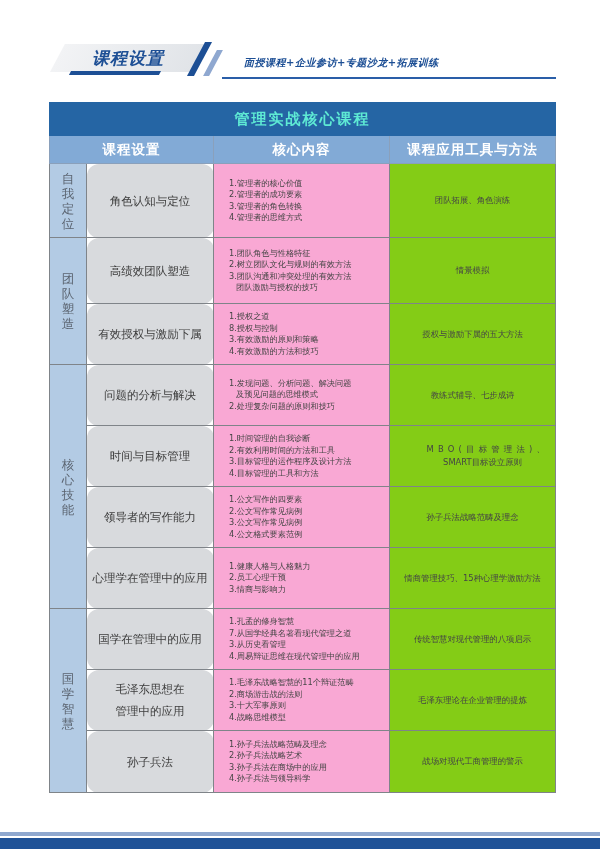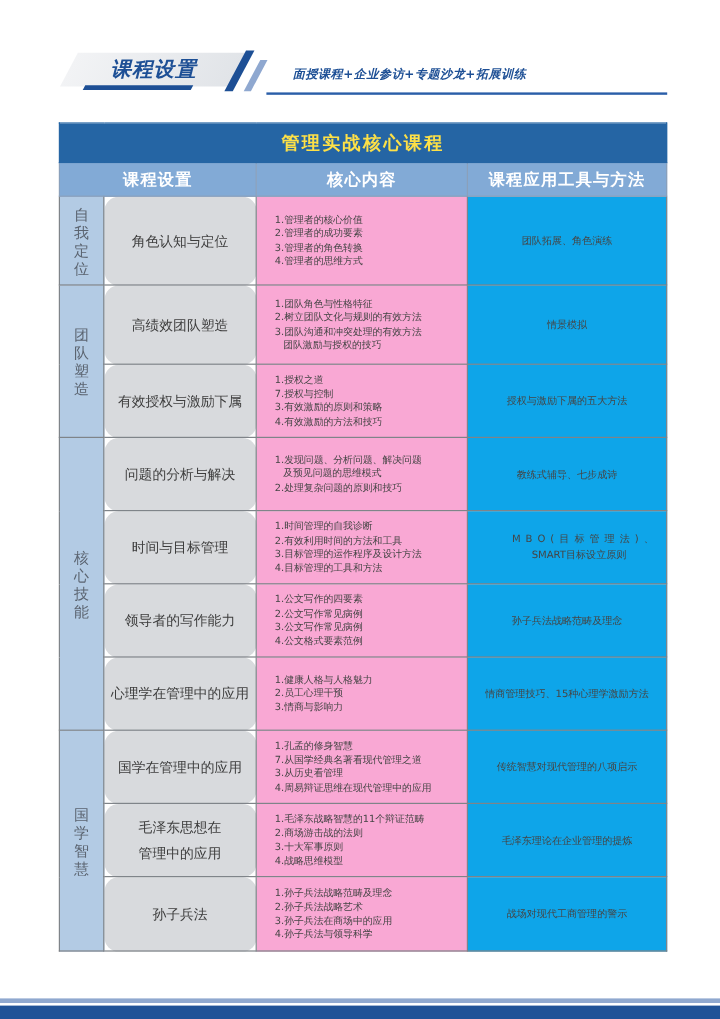--- a/index.html
+++ b/index.html
@@ -43,21 +43,21 @@
     position: absolute; left: 222px; top: 77px; width: 334px; height: 2px;
     background: #2a5ea8;
   }
   
   .table-wrap { position: absolute; left: 49px; top: 102px; width: 506px; }
   table {
     width: 506px; border-collapse: collapse; table-layout: fixed;
   }
   td, th { border: 1px solid #7f8489; padding: 0; }
   .title-row th {
-    background: #2565a4; color: #fde047; height: 32px;
+    background: #2565a4; color: #5eead4; height: 32px;
     font-size: 15px; font-weight: bold; letter-spacing: 2px;
     border-color: #2565a4;
   }
   .head-row th {
     background: #82aad6; color: #ffffff; height: 27px;
     font-size: 13.5px; font-weight: bold; letter-spacing: 1px;
     border-color: #8aa0bb;
   }
   .cat {
     background: #b3cbe4; color: #5b6470; text-align: center; vertical-align: middle;
@@ -68,21 +68,21 @@
     background: #d8dadd; text-align: center; vertical-align: middle;
     font-size: 11.5px; color: #3d3d3d; line-height: 22px; border-radius: 12px;
   }
   .content {
     background: #f9a8d4; vertical-align: middle; padding: 4px 0 4px 15px;
     font-size: 8.2px; color: #454545; line-height: 11.5px;
   }
   .content div { white-space: nowrap; }
   .content .cont { padding-left: 7px; }
   .tools {
-    background: #0ea5e9; text-align: center; vertical-align: middle;
+    background: #84cc16; text-align: center; vertical-align: middle;
     font-size: 8.4px; color: #454545; line-height: 13px; padding: 0 6px;
   }
   .tools .mbo { letter-spacing: 4.2px; text-align: right; padding-left: 20px; }
   .tools .smart { text-align: center; padding-left: 20px; letter-spacing: 0; }
   
   .footer-light { position: absolute; left: 0; top: 832px; width: 600px; height: 4px; background: #8fa8cf; }
   .footer-gap { position: absolute; left: 0; top: 836px; width: 600px; height: 2px; background: #ffffff; }
   .footer-dark { position: absolute; left: 0; top: 838px; width: 600px; height: 11px; background: #1f5297; }
 </style>
 </head>
@@ -158,21 +158,21 @@
         <td class="tools">
             <div>情景模拟</div>
           </td>
       </tr>
       <tr style="height:61px">
         <td class="course">
             <div>有效授权与激励下属</div>
           </td>
         <td class="content">
           <div>1.授权之道</div>
-          <div>7.授权与控制</div>
+          <div>8.授权与控制</div>
           <div>3.有效激励的原则和策略</div>
           <div>4.有效激励的方法和技巧</div>
         </td>
         <td class="tools">
             <div>授权与激励下属的五大方法</div>
           </td>
       </tr>
 
       <tr style="height:61px">
         <td class="cat" rowspan="4">

